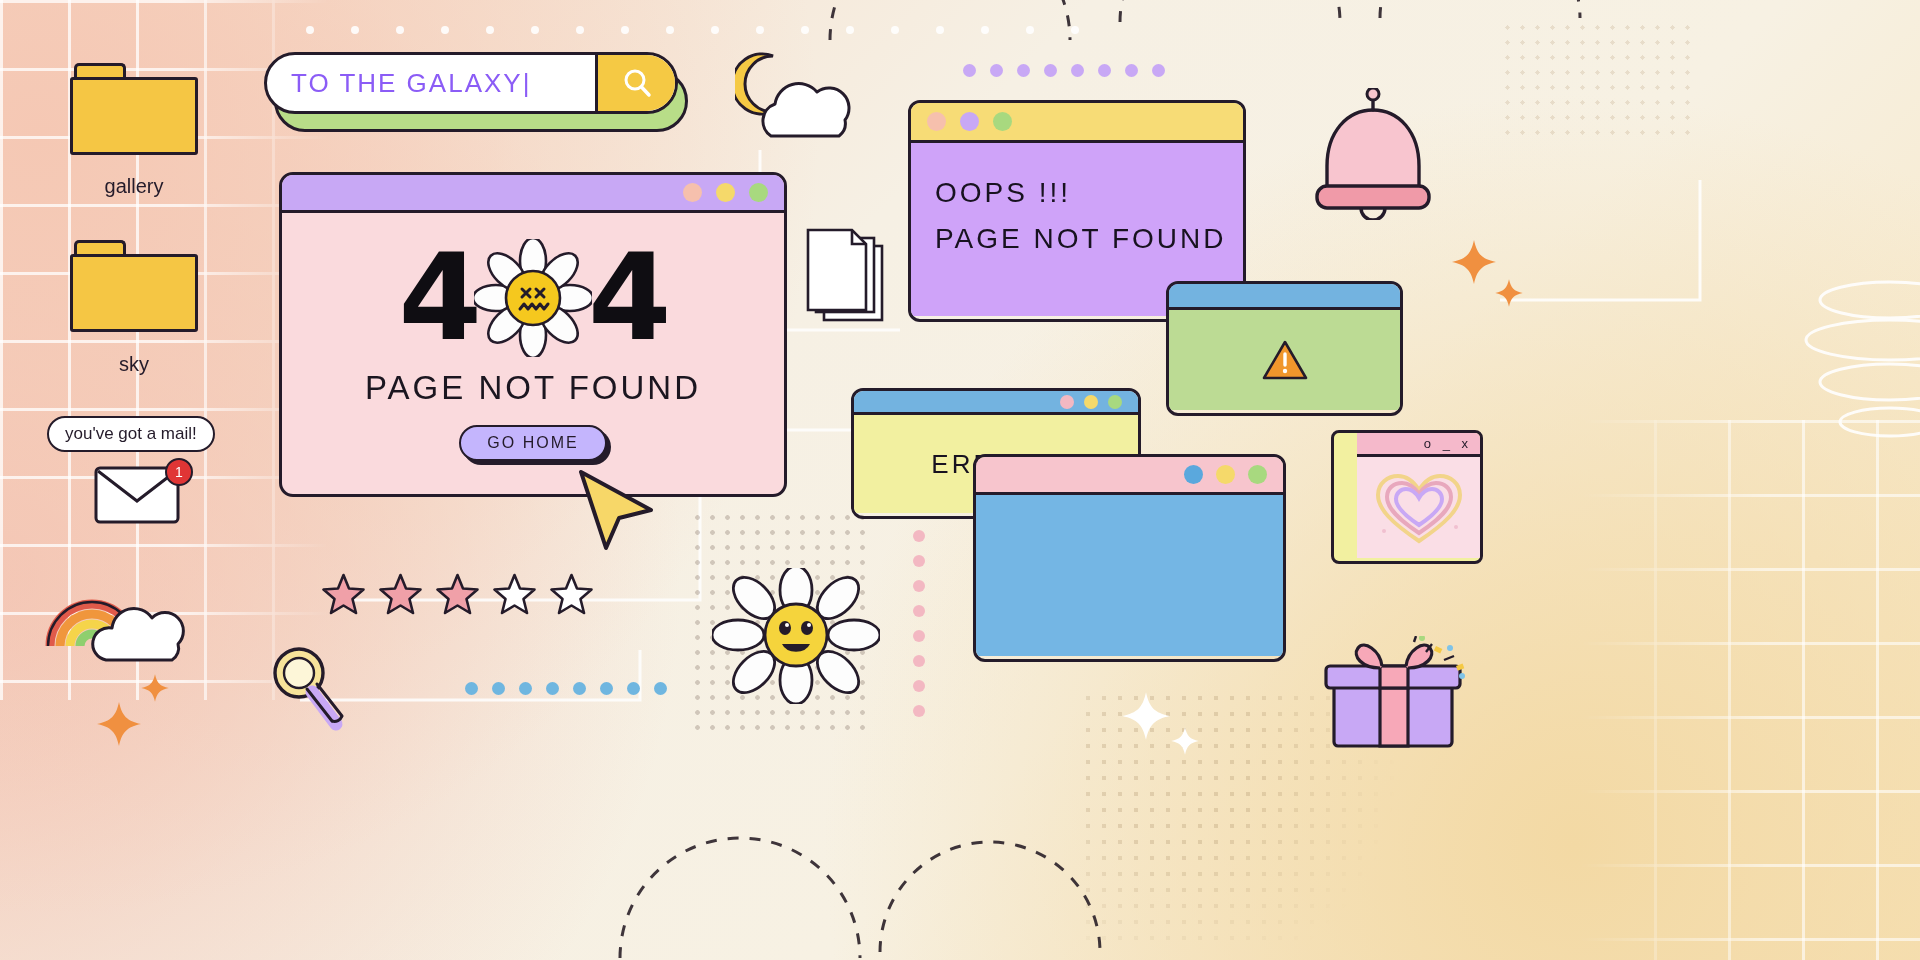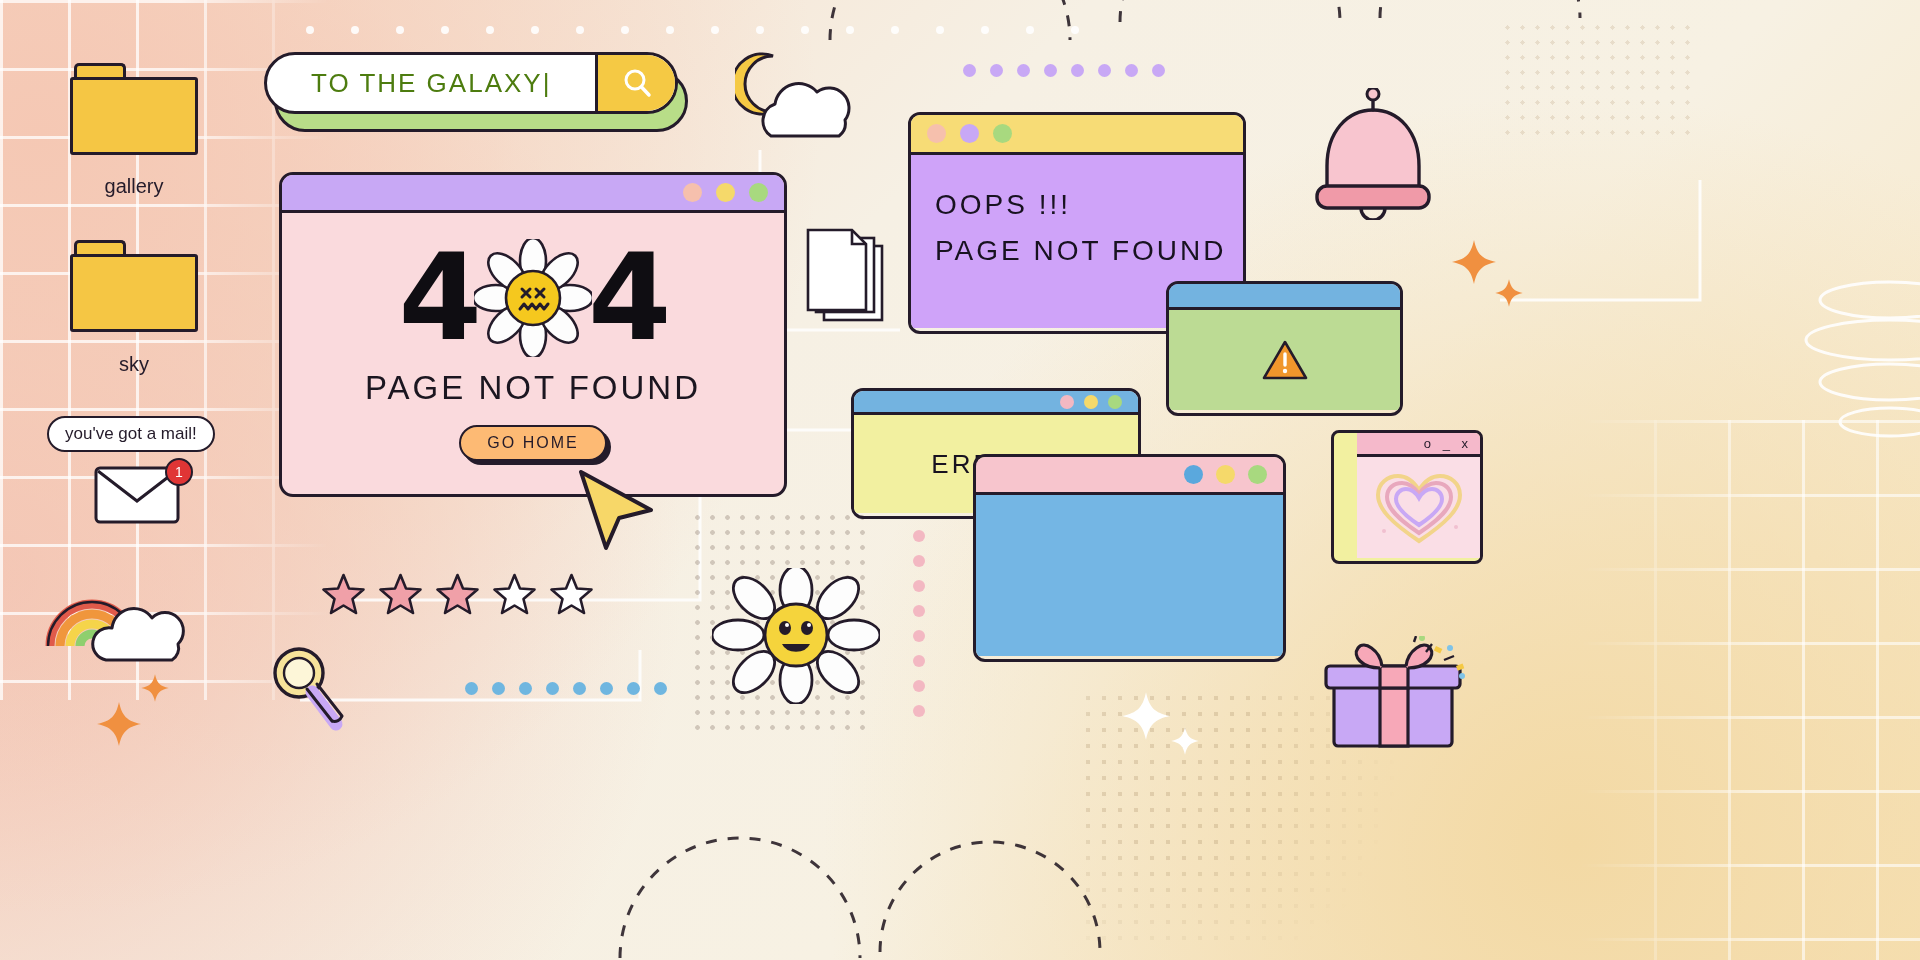--- a/index.html
+++ b/index.html
@@ -71,39 +71,39 @@
            background:#fadadd; }
   #win404 .bar{ background:#c8a8f5; justify-content:flex-end; height:38px; }
   #win404 .body{ position:relative; height:calc(100% - 41px);
                  display:flex; flex-direction:column; align-items:center; }
   .four-row{ display:flex; align-items:center; justify-content:center; gap:2px; margin-top:26px;}
   .four{ font-size:120px; font-weight:800; color:#0f0d12; line-height:.9;
          font-family:"DejaVu Sans", sans-serif; letter-spacing:-4px; }
   .nf-text{ font-size:33px; letter-spacing:3px; color:#1b1620; margin-top:12px;
             font-family:"Liberation Sans", sans-serif; }
   .gohome{
-    margin-top:18px; background:#fdba74; border:2.5px solid #241b2a; border-radius:20px;
+    margin-top:18px; background:#c4b5fd; border:2.5px solid #241b2a; border-radius:20px;
     padding:7px 26px; font-size:16px; letter-spacing:2px; color:#241b2a;
     box-shadow:4px 4px 0 #241b2a; cursor:pointer;
   }
 
   
   #searchwrap{ position:absolute; left:264px; top:52px; width:424px; height:80px; }
   #searchshadow{ position:absolute; left:10px; top:18px; width:414px; height:62px;
      background:#b8dd88; border:3px solid #241b2a; border-radius:32px; }
   #searchbar{ position:absolute; left:0; top:0; width:414px; height:62px;
      background:#fff; border:3px solid #241b2a; border-radius:32px; display:flex;
      align-items:center; overflow:hidden; }
-  #searchtext{ flex:1; padding-left:44px; font-size:26px; letter-spacing:2px; color:#4d7c0f;
+  #searchtext{ flex:1; padding-left:24px; font-size:26px; letter-spacing:2px; color:#8b5cf6;
      white-space:nowrap; }
   #searchbtn{ width:80px; height:100%; background:#f5c944; border-left:3px solid #241b2a;
      display:flex; align-items:center; justify-content:center; cursor:pointer; }
 
   
-  #winoops{ left:908px; top:112px; width:338px; height:222px; }
+  #winoops{ left:908px; top:100px; width:338px; height:222px; }
   #winoops .bar{ background:#f7dc76; }
   #winoops .body{ background:#cfa3f9; height:calc(100% - 43px); padding:34px 0 0 24px; }
   .oops-l1{ font-size:28px; letter-spacing:3px; color:#181220; }
   .oops-l2{ font-size:28px; letter-spacing:3px; color:#181220; margin-top:14px; }
 
   
   #wingreen{ left:1166px; top:281px; width:237px; height:135px; }
   #wingreen .bar{ background:#73b3e0; height:26px; border-bottom:3px solid #241b2a; }
   #wingreen .body{ background:#bcdb94; height:calc(100% - 29px);
      display:flex; align-items:center; justify-content:center; }

